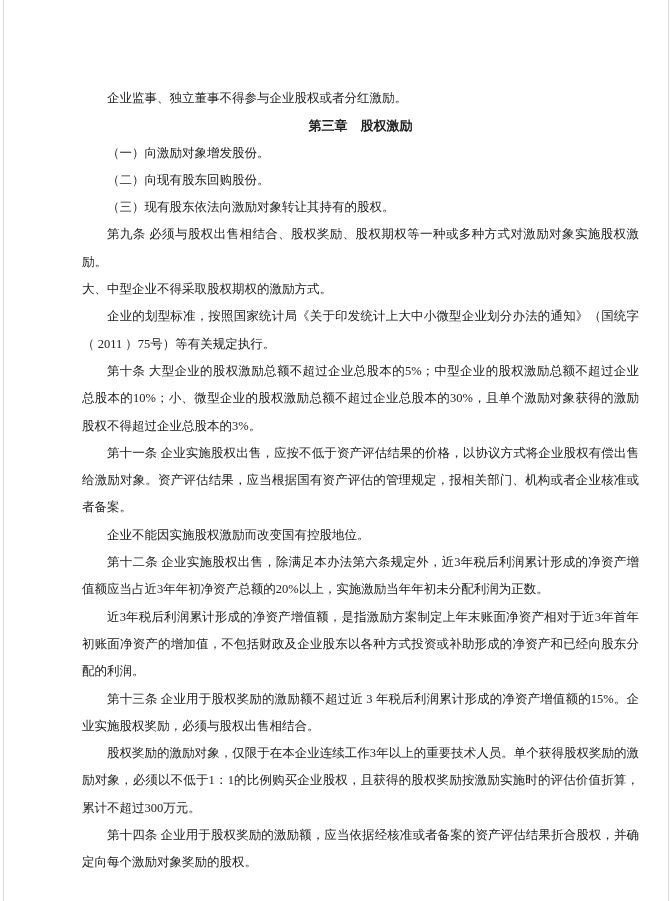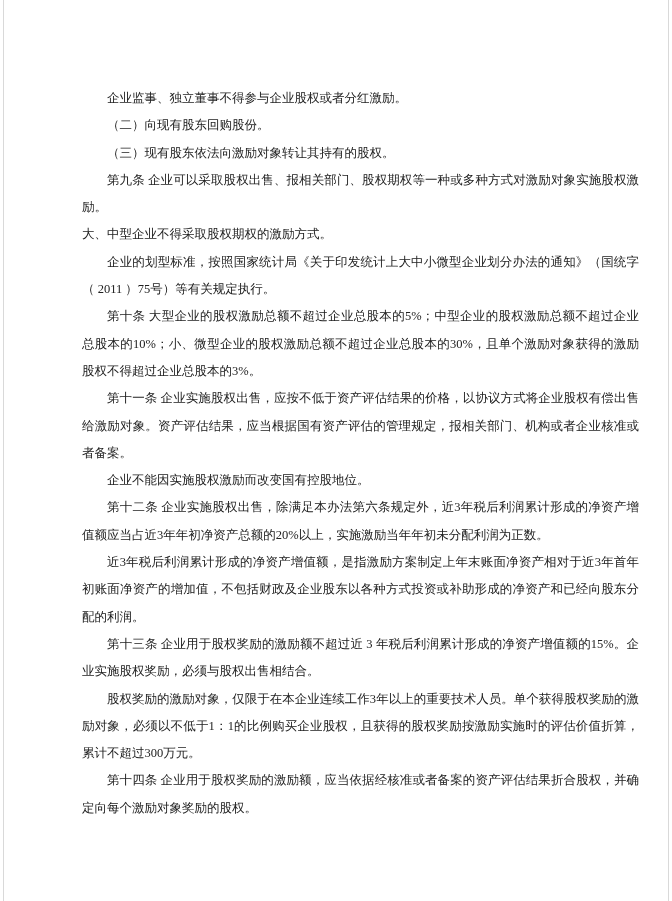--- a/index.html
+++ b/index.html
@@ -49,23 +49,25 @@
   }
 </style>
 </head>
 <body>
 
 <div class="page-edge left"></div>
 <div class="page-edge right"></div>
 
 <div class="content" id="doc-content">
     <p class="para indent">企业监事、独立董事不得参与企业股权或者分红激励。</p>
+    <p class="chapter-heading">第三章　股权激励</p>
+    <p class="para indent">（一）向激励对象增发股份。</p>
     <p class="para indent">（二）向现有股东回购股份。</p>
     <p class="para indent">（三）现有股东依法向激励对象转让其持有的股权。</p>
-    <p class="para indent">第九条 企业可以采取股权出售、报相关部门、股权期权等一种或多种方式对激励对象实施股权激励。</p>
+    <p class="para indent">第九条 必须与股权出售相结合、股权奖励、股权期权等一种或多种方式对激励对象实施股权激励。</p>
     <p class="para">大、中型企业不得采取股权期权的激励方式。</p>
     <p class="para indent">企业的划型标准，按照国家统计局《关于印发统计上大中小微型企业划分办法的通知》（国统字（ 2011 ）75号）等有关规定执行。</p>
     <p class="para indent">第十条 大型企业的股权激励总额不超过企业总股本的5%；中型企业的股权激励总额不超过企业总股本的10%；小、微型企业的股权激励总额不超过企业总股本的30%，且单个激励对象获得的激励股权不得超过企业总股本的3%。</p>
     <p class="para indent">第十一条 企业实施股权出售，应按不低于资产评估结果的价格，以协议方式将企业股权有偿出售给激励对象。资产评估结果，应当根据国有资产评估的管理规定，报相关部门、机构或者企业核准或者备案。</p>
     <p class="para indent">企业不能因实施股权激励而改变国有控股地位。</p>
     <p class="para indent">第十二条 企业实施股权出售，除满足本办法第六条规定外，近3年税后利润累计形成的净资产增值额应当占近3年年初净资产总额的20%以上，实施激励当年年初未分配利润为正数。</p>
     <p class="para indent">近3年税后利润累计形成的净资产增值额，是指激励方案制定上年末账面净资产相对于近3年首年初账面净资产的增加值，不包括财政及企业股东以各种方式投资或补助形成的净资产和已经向股东分配的利润。</p>
     <p class="para indent">第十三条 企业用于股权奖励的激励额不超过近 3 年税后利润累计形成的净资产增值额的15%。企业实施股权奖励，必须与股权出售相结合。</p>
     <p class="para indent">股权奖励的激励对象，仅限于在本企业连续工作3年以上的重要技术人员。单个获得股权奖励的激励对象，必须以不低于1：1的比例购买企业股权，且获得的股权奖励按激励实施时的评估价值折算，累计不超过300万元。</p>
     <p class="para indent">第十四条 企业用于股权奖励的激励额，应当依据经核准或者备案的资产评估结果折合股权，并确定向每个激励对象奖励的股权。</p>

